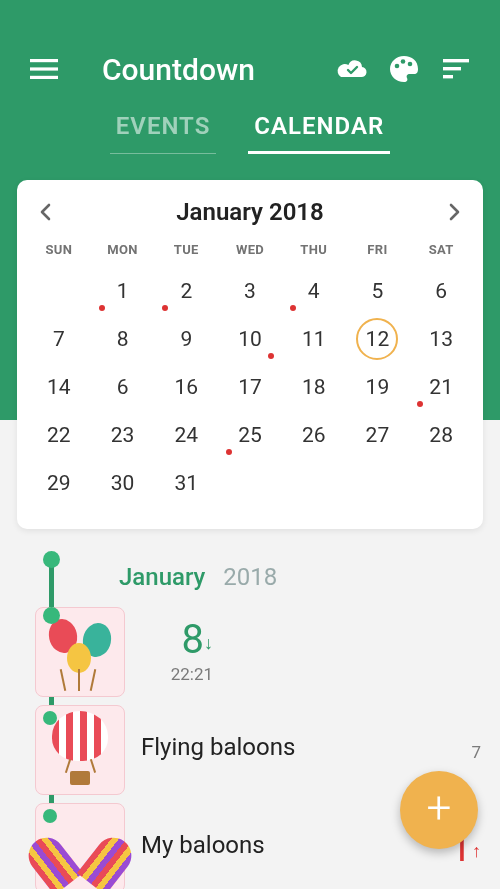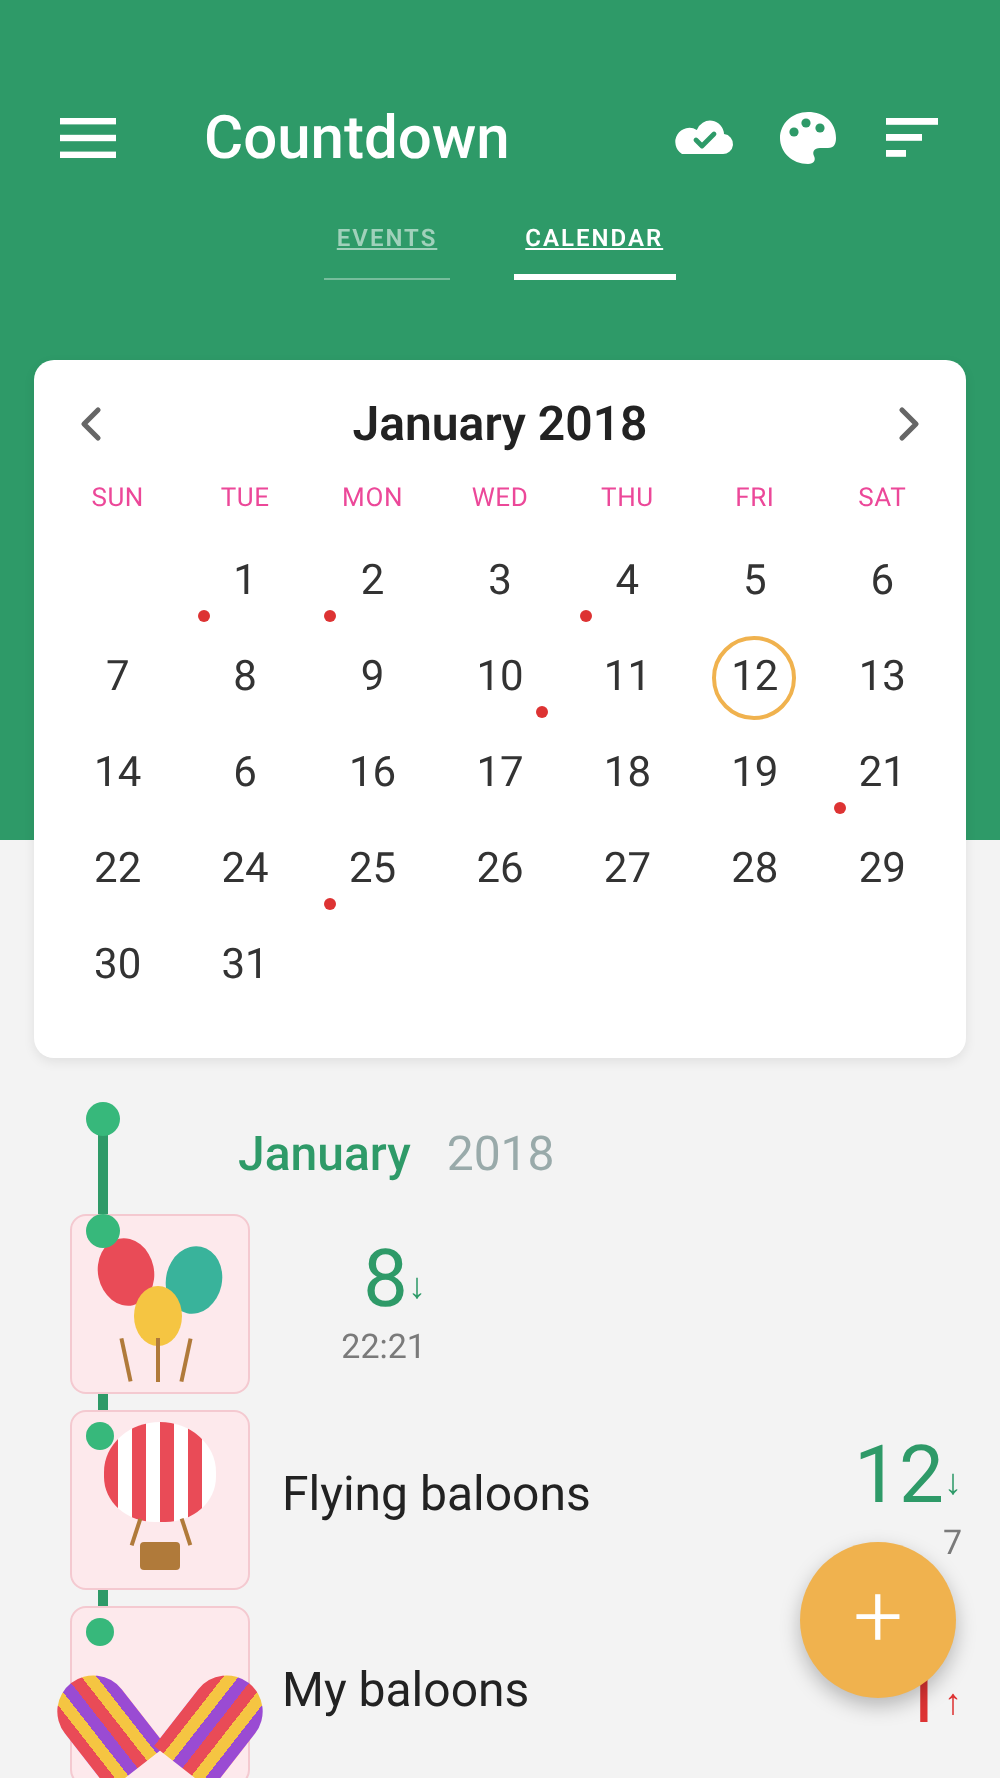--- a/index.html
+++ b/index.html
@@ -6,33 +6,33 @@
   html, body { width: 500px; height: 889px; overflow: hidden; }
   body { background: #f3f3f3; position: relative; }
 
   .appbar { background: #2e9a68; height: 420px; width: 100%; position: absolute; top: 0; left: 0; }
   .appbar-top { display: flex; align-items: center; height: 110px; padding: 28px 18px 0 18px; }
   .appbar-top .hamburger { color: #fff; }
   .appbar-top .title { color: #fff; font-size: 30px; font-weight: 500; margin-left: 32px; flex: 1; }
   .appbar-top .icon-btn { width: 52px; display: flex; justify-content: center; align-items: center; }
 
   .tabs { display: flex; justify-content: center; gap: 32px; height: 58px; align-items: flex-start; }
-  .tab { color: rgba(255,255,255,0.55); font-size: 12px; font-weight: 600; letter-spacing: 1px; padding: 2px 6px 14px 6px; position: relative; text-decoration: underline; }
+  .tab { color: rgba(255,255,255,0.55); font-size: 24px; font-weight: 600; letter-spacing: 1px; padding: 2px 6px 14px 6px; position: relative; }
   .tab.active { color: #fff; }
   .tab.active::after { content:""; position:absolute; left:0; right:0; bottom:0; height:3px; background:#fff; }
   .tab.inactive::after { content:""; position:absolute; left:0; right:0; bottom:0; height:1px; background:rgba(255,255,255,0.35); }
 
   .content { position: absolute; top: 180px; left: 17px; right: 17px; bottom: 0; }
   .calendar-card { background:#fff; border-radius:10px; padding:18px 10px 22px 10px; box-shadow: 0 2px 6px rgba(0,0,0,0.08); }
   .cal-header { display:flex; align-items:center; justify-content:space-between; padding:0 10px 10px 10px; }
   .cal-title { font-size:24px; font-weight:600; color:#222; }
   .chev { color:#666; }
 
   .cal-grid { display:grid; grid-template-columns: repeat(7,1fr); text-align:center; }
-  .dow { color:#ec4899; font-size:13px; font-weight:400; padding:6px 0 10px 0; letter-spacing:0.3px; }
+  .dow { color:#737373; font-size:13px; font-weight:700; padding:6px 0 10px 0; letter-spacing:0.3px; }
   .daycell { height:48px; position:relative; display:flex; align-items:center; justify-content:center; font-size:21px; color:#333; }
   .daycell .num { position:relative; z-index:1; }
   .daycell.today .circ { position:absolute; width:42px; height:42px; border:2px solid #f0b24e; border-radius:50%; }
   .daycell .dot { position:absolute; width:6px; height:6px; background:#d33; border-radius:50%; bottom:4px; }
   .daycell .dot.left { left:8px; }
   .daycell .dot.right { right:8px; }
 
   .timeline { margin-top: 26px; position:relative; padding-left: 0; }
   .timeline-line { position:absolute; left:32px; top:0; bottom:0; width:5px; background:linear-gradient(#2e9a68,#2e9a68); border-radius:3px; z-index:0;}
   .tl-node { position:absolute; left:26px; width:17px; height:17px; background:#37b87b; border-radius:50%; z-index:2; }
@@ -134,22 +134,22 @@
       </div>
       <div class="cal-title">January 2018</div>
       <div class="chev">
         <svg width="16" height="18" viewBox="0 0 12 18">
             <path d="M2 2l7 7-7 7" stroke="#666" stroke-width="2.6" fill="none" stroke-linecap="round" stroke-linejoin="round"></path>
           </svg>
       </div>
     </div>
     <div class="cal-grid" id="cal-grid">
         <div class="dow">SUN</div>
+        <div class="dow">MON</div>
         <div class="dow">TUE</div>
-        <div class="dow">MON</div>
         <div class="dow">WED</div>
         <div class="dow">THU</div>
         <div class="dow">FRI</div>
         <div class="dow">SAT</div>
         <div class="daycell"></div>
         <div class="daycell">
           <span class="num">1</span>
           <div class="dot left"></div>
         </div>
         <div class="daycell">
@@ -209,20 +209,23 @@
         </div>
         <div class="daycell">
           <span class="num">19</span>
         </div>
         <div class="daycell">
           <span class="num">21</span>
           <div class="dot left"></div>
         </div>
         <div class="daycell">
           <span class="num">22</span>
+        </div>
+        <div class="daycell">
+          <span class="num">23</span>
         </div>
         <div class="daycell">
           <span class="num">24</span>
         </div>
         <div class="daycell">
           <span class="num">25</span>
           <div class="dot left"></div>
         </div>
         <div class="daycell">
           <span class="num">26</span>
@@ -280,21 +283,20 @@
               <div class="env"></div>
               <div class="rope r1"></div>
               <div class="rope r2"></div>
               <div class="bask"></div>
             </div>
           </div>
           <div class="event-text">
             <div class="event-title">Flying baloons</div>
           </div>
           <div class="event-right">
-            <div class="event-count">12<span class="arrow">↓</span></div>
             <div class="event-time">7</div>
           </div>
         </div>
         <div class="event-row">
           <div class="event-img">
             <div class="heartstripe"></div>
           </div>
           <div class="event-text">
             <div class="event-title">My baloons</div>
           </div>

